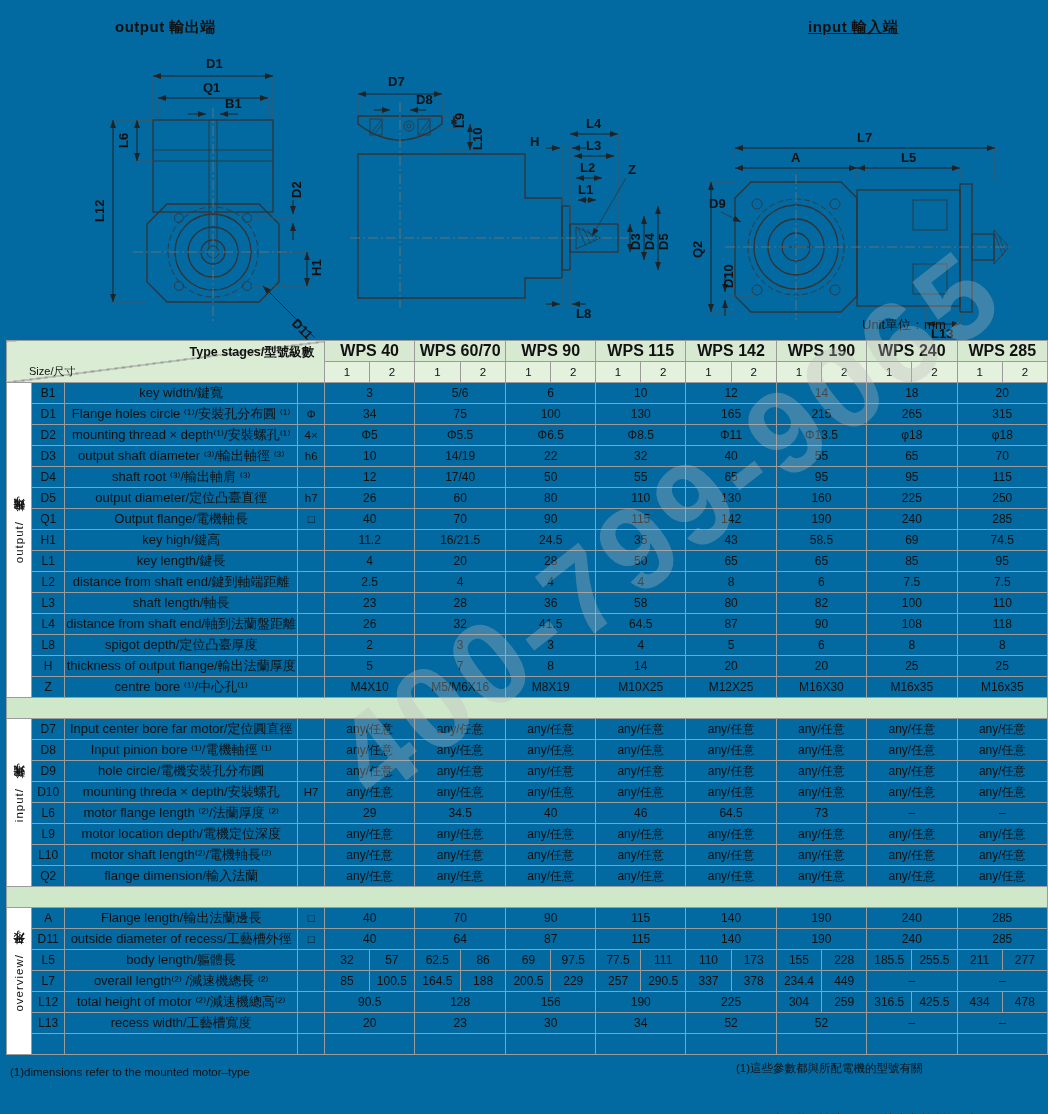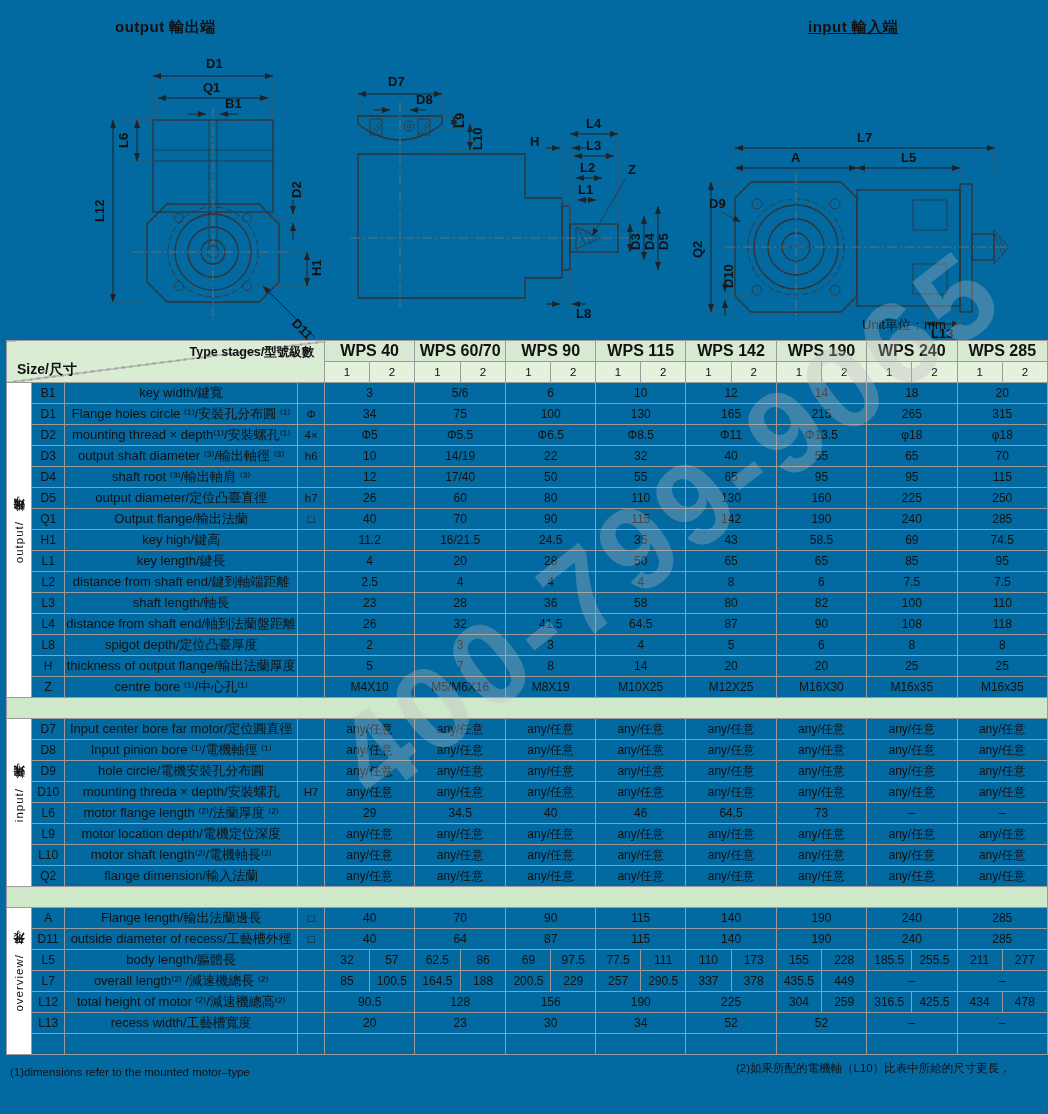--- a/index.html
+++ b/index.html
@@ -29,21 +29,21 @@
 
   
   #spec-table{position:absolute;left:6px;top:340px;border-collapse:collapse;table-layout:fixed;
     font-size:12px;z-index:2;background:transparent;}
   #spec-table td{border:1px solid #9b9b9b;text-align:center;padding:0 1px;height:20px;
     overflow:hidden;white-space:nowrap;}
   #spec-table{border:1px solid #777;}
   td.corner{background:#daecd4;position:relative;padding:0;
     background-image:linear-gradient(to bottom right,rgba(0,0,0,0) calc(50% - 0.7px),#9b9b9b calc(50% - 0.7px),#9b9b9b calc(50% + 0.7px),rgba(0,0,0,0) calc(50% + 0.7px));}
   td.corner .c-top{position:absolute;right:10px;top:3px;font-weight:bold;font-size:12.5px;}
-  td.corner .c-bot{position:absolute;left:10px;bottom:3px;font-weight:bold;font-size:14px;}
+  td.corner .c-bot{position:absolute;left:22px;bottom:3px;font-weight:normal;font-size:11px;}
   td.mh{background:#d7e9d1;font-weight:bold;font-size:16px;height:21px;}
   td.sh{background:#e3f1dd;font-size:11.5px;height:16px;}
   td.side{background:#fff;padding:0;}
   .vtext{writing-mode:vertical-rl;transform:rotate(180deg);margin:0 auto;font-size:11.5px;
     letter-spacing:1px;line-height:22px;}
   td.rid{font-size:12px;}
   td.desc{text-align:left;padding-left:4px;font-size:13px;}
   td.unit{font-size:11.5px;}
   tr.divider td{height:3px;padding:0;background:#cfe8ca;border-left:1px solid #9b9b9b;border-right:1px solid #9b9b9b;}
   td.val{font-size:12px;}
@@ -386,21 +386,21 @@
           <td class="val" colspan="2">60</td>
           <td class="val" colspan="2">80</td>
           <td class="val" colspan="2">110</td>
           <td class="val" colspan="2">130</td>
           <td class="val" colspan="2">160</td>
           <td class="val" colspan="2">225</td>
           <td class="val" colspan="2">250</td>
         </tr>
         <tr>
           <td class="rid">Q1</td>
-          <td class="desc">Output flange/輸出法蘭</td>
+          <td class="desc">Output flange/電機軸長</td>
           <td class="unit">□</td>
           <td class="val" colspan="2">40</td>
           <td class="val" colspan="2">70</td>
           <td class="val" colspan="2">90</td>
           <td class="val" colspan="2">115</td>
           <td class="val" colspan="2">142</td>
           <td class="val" colspan="2">190</td>
           <td class="val" colspan="2">240</td>
           <td class="val" colspan="2">285</td>
         </tr>
@@ -678,21 +678,21 @@
           <td class="val">85</td>
           <td class="val">100.5</td>
           <td class="val">164.5</td>
           <td class="val">188</td>
           <td class="val">200.5</td>
           <td class="val">229</td>
           <td class="val">257</td>
           <td class="val">290.5</td>
           <td class="val">337</td>
           <td class="val">378</td>
-          <td class="val">435.5</td>
+          <td class="val">234.4</td>
           <td class="val">449</td>
           <td class="val" colspan="2">–</td>
           <td class="val" colspan="2">–</td>
         </tr>
         <tr>
           <td class="rid">L12</td>
           <td class="desc">total height of motor ⁽²⁾/減速機總高⁽²⁾</td>
           <td class="unit"></td>
           <td class="val" colspan="2">90.5</td>
           <td class="val" colspan="2">128</td>
@@ -735,18 +735,19 @@
       </tbody>
     </table>
 
   <div class="fnote" id="fn-en">
     <div>(1)dimensions refer to the mounted motor–type</div>
     
     
     
   </div>
   <div class="fnote" id="fn-zh">
+    <div>(1)這些參數都與所配電機的型號有關</div>
     <div>(2)如果所配的電機軸（L10）比表中所給的尺寸更長，</div>
     
     
   </div>
 
 </div>
 
 </body></html>

